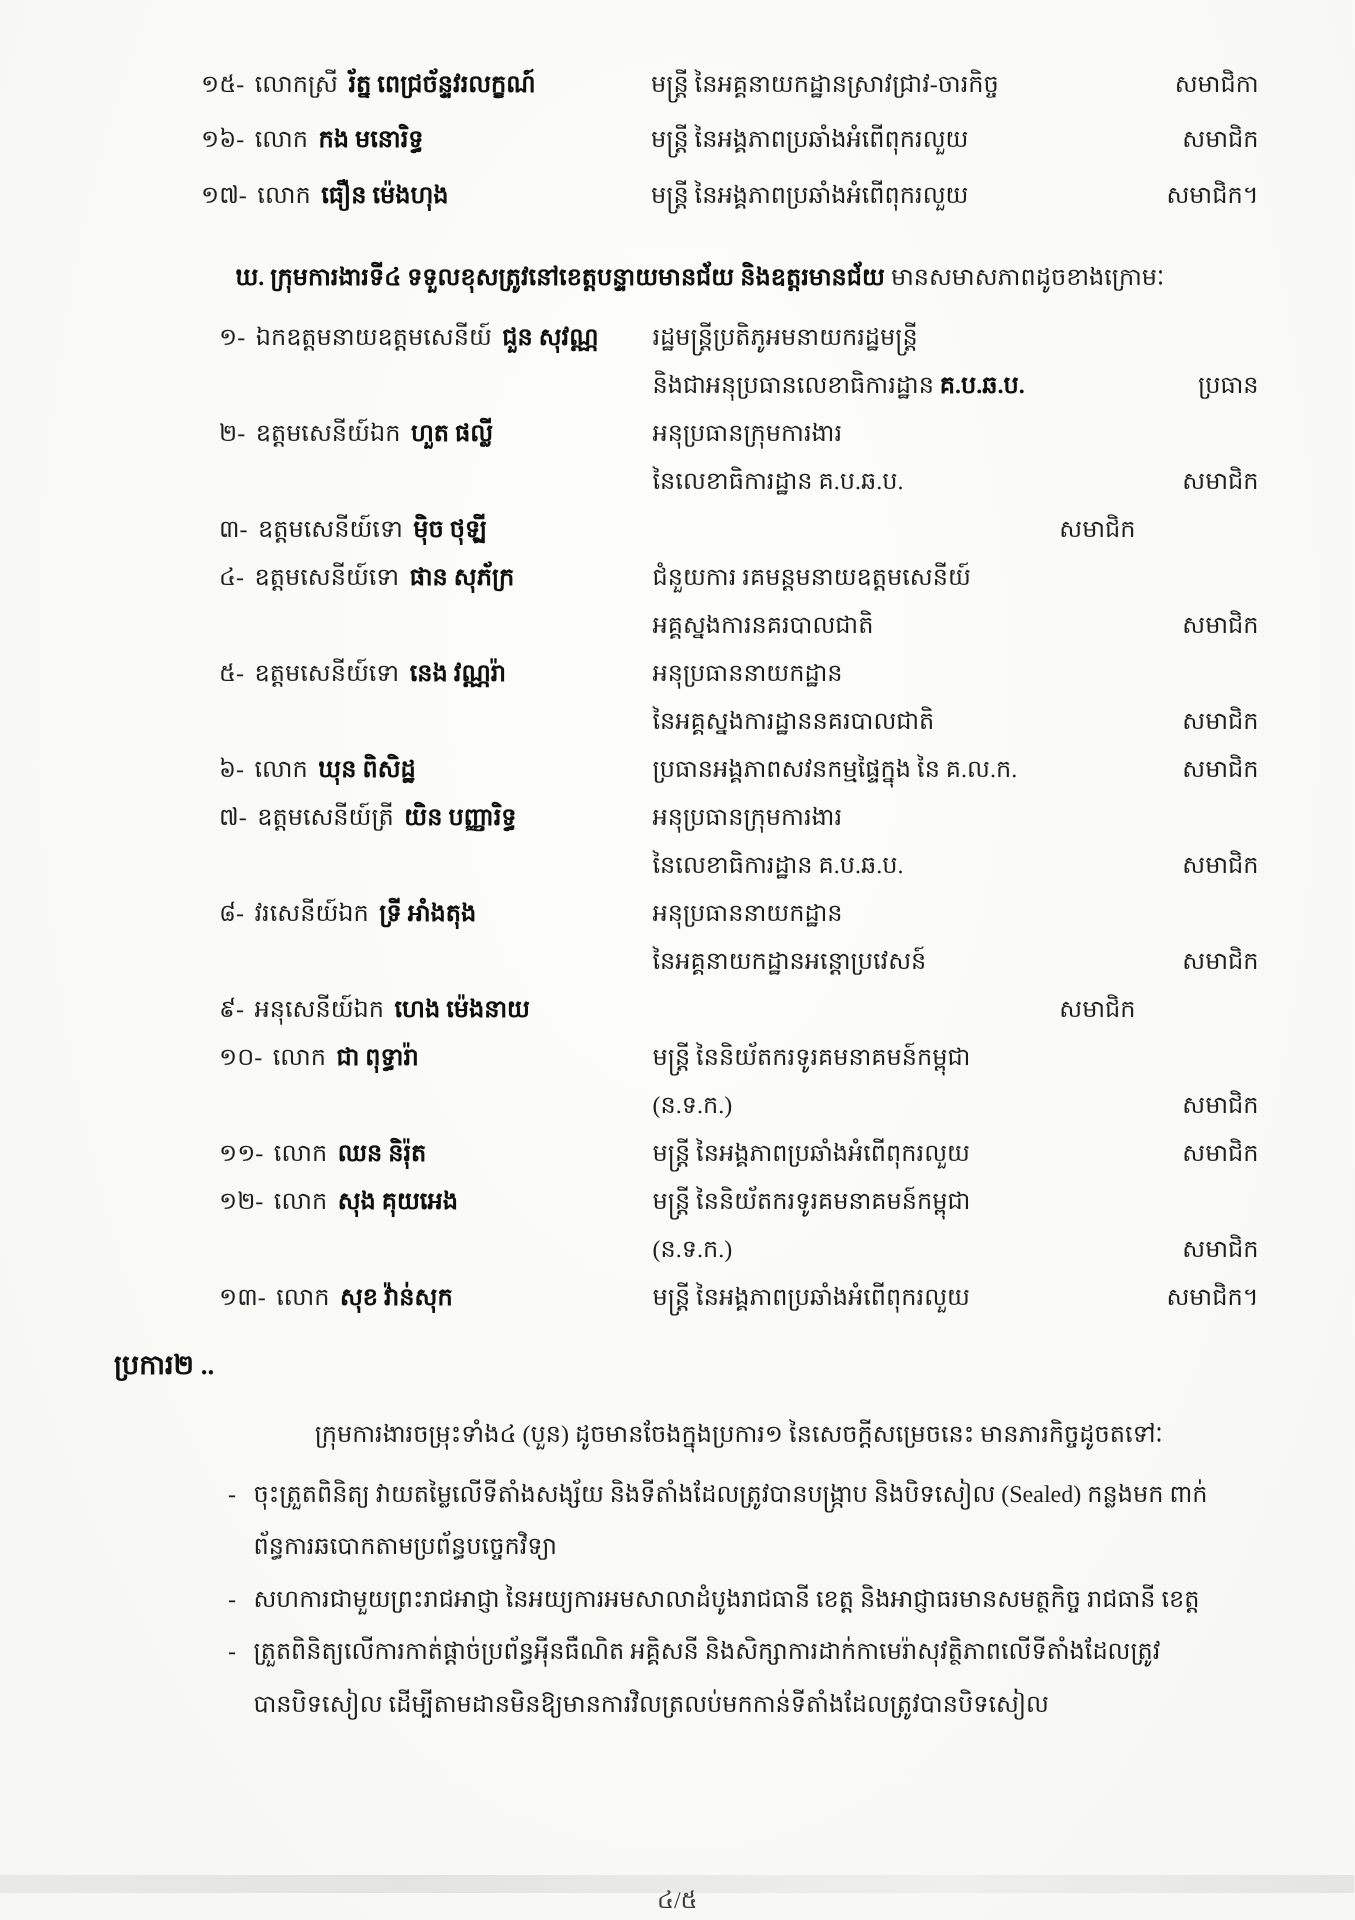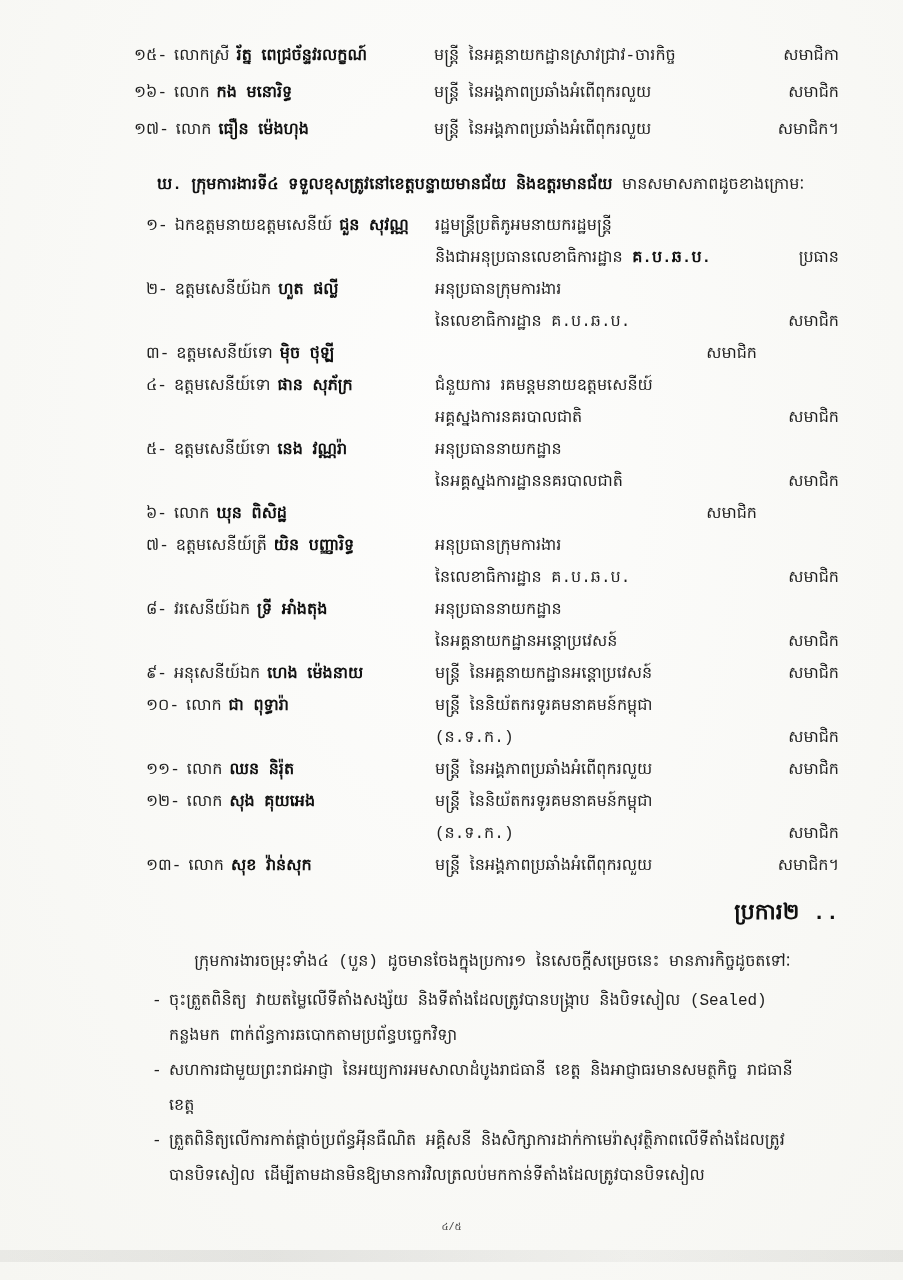--- a/index.html
+++ b/index.html
@@ -1,21 +1,21 @@
 <!DOCTYPE html>
 <html><head>
 <meta charset="utf-8">
 <style>
   html,body { margin:0; padding:0; }
   .page {
     position:relative;
     width:903px; height:1280px;
     background:#fbfbf8;
     background-image: radial-gradient(ellipse at 50% 35%, #fdfdfc 0%, #f6f6f2 100%);
-    font-family:Liberation Mono, monospace;
+    font-family:Liberation Serif, serif;
     color:#1e1e1e;
     overflow:hidden;
   }
   .content { padding:38px 64px 0 100px; font-size:16px; }
 
   
   .toplist { margin-left:34px; }
   .toplist .row { display:flex; line-height:37px; white-space:nowrap; }
   .cid { display:flex; gap:7px; }
   .toplist .cid { min-width:300px; }
@@ -26,28 +26,28 @@
   .heading { margin-top:18px; line-height:37px; text-indent:46px; }
   .heading .b { font-weight:bold; color:#101010;margin-left:11px; }
 
   
   .glist { margin-left:46px; margin-top:6px; }
   .grow { display:grid; grid-template-columns:minmax(289px,auto) 1fr 82px; line-height:32px; }
   .grow .cid { white-space:nowrap; padding-right:8px; }
   .grow .status { align-self:end; margin-left:0; }
 
   
-  .art2-h { margin:16px 0 0 -24px; font-weight:bold; font-size:22px; color:#101010;text-align:right; }
+  .art2-h { margin:16px 0 0 -24px; font-weight:bold; font-size:18px; color:#101010; }
   .intro { margin-top:14px; text-indent:46px; line-height:36px;text-align:center; }
   .bullets { margin:4px 0 0 52px; }
   .bullet { display:flex; line-height:35px; }
   .bullet .dash { width:17px; flex:0 0 17px; }
   .bullet .txt { flex:1; padding-right:20px; }
 
-  .pagenum { position:absolute; top:1220px; left:0; width:100%; text-align:center; font-size:10px; color:#3a3a3a; }
+  .pagenum { position:absolute; top:1256px; left:0; width:100%; text-align:center; font-size:16px; color:#3a3a3a; }
   .band {
     position:absolute; top:1250px; left:0; width:100%; height:12px;
     background:linear-gradient(90deg, rgba(120,120,115,0.10), rgba(120,120,115,0.16) 30%, rgba(120,120,115,0.07) 70%, rgba(120,120,115,0.14));
   }
 </style>
 </head>
 <body>
 
 <div class="page">
   <div class="content">
@@ -151,20 +151,23 @@
         </div>
         <div class="status">សមាជិក</div>
       </div>
 
       <div class="grow">
         <div class="cid">
           <span>៦-</span>
           <span>លោក</span>
           <span class="name">ឃុន ពិសិដ្ឋ</span>
         </div>
+        <div class="roles">
+          <div>ប្រធានអង្គភាពសវនកម្មផ្ទៃក្នុង នៃ គ.ល.ក.</div>
+        </div>
         <div class="status">សមាជិក</div>
       </div>
 
       <div class="grow">
         <div class="cid">
           <span>៧-</span>
           <span>ឧត្តមសេនីយ៍ត្រី</span>
           <span class="name">យិន បញ្ញារិទ្ធ</span>
         </div>
         <div class="roles">
@@ -185,23 +188,20 @@
           <div>នៃអគ្គនាយកដ្ឋានអន្តោប្រវេសន៍</div>
         </div>
         <div class="status">សមាជិក</div>
       </div>
 
       <div class="grow">
         <div class="cid">
           <span>៩-</span>
           <span>អនុសេនីយ៍ឯក</span>
           <span class="name">ហេង ម៉េងនាយ</span>
-        </div>
-        <div class="roles">
-          <div>មន្ត្រី នៃអគ្គនាយកដ្ឋានអន្តោប្រវេសន៍</div>
         </div>
         <div class="status">សមាជិក</div>
       </div>
 
       <div class="grow">
         <div class="cid">
           <span>១០-</span>
           <span>លោក</span>
           <span class="name">ជា ពុទ្ធារ៉ា</span>
         </div>

